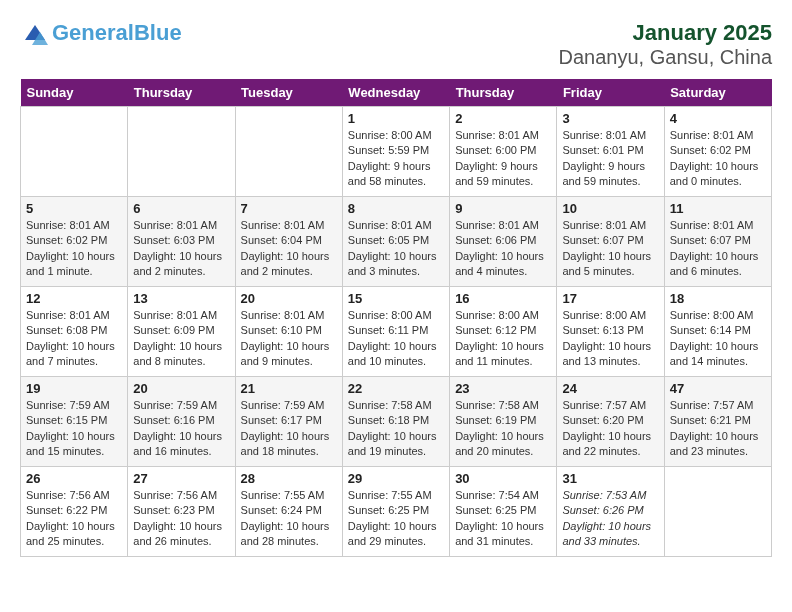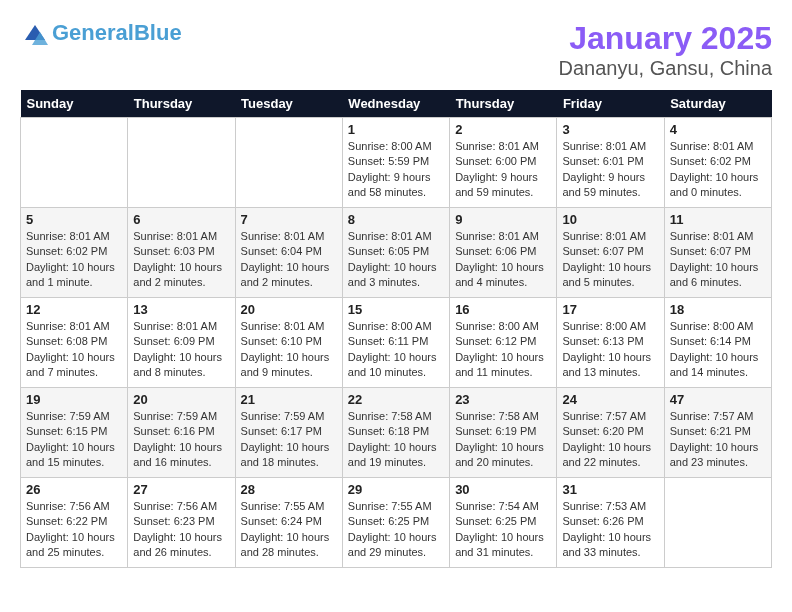--- a/index.html
+++ b/index.html
@@ -30,35 +30,35 @@
     }
     .logo-icon {
       width: 30px;
       height: 30px;
       margin-right: 2px;
     }
     .title-block {
       text-align: right;
     }
     .month-title {
-      font-size: 32px;
+      font-size: 22px;
       font-weight: bold;
-      color: #8b5cf6;
+      color: #14532d;
     }
     .location {
       font-size: 20px;
       color: #555;
     }
     table {
       width: 100%;
       border-collapse: collapse;
       table-layout: fixed;
     }
     thead tr th {
-      background-color: #0f172a;
+      background-color: #701a75;
       color: #fff;
       text-align: left;
       padding: 6px 6px;
       font-size: 13px;
       font-weight: bold;
     }
     tbody tr td {
       border: 1px solid #ccc;
       vertical-align: top;
       padding: 4px 5px;
@@ -337,21 +337,21 @@
         </td>
         <td>
           <span class="day-num">30</span>
           <div class="day-info" style="white-space: pre-line;">Sunrise: 7:54 AM
 Sunset: 6:25 PM
 Daylight: 10 hours
 and 31 minutes.</div>
         </td>
         <td>
           <span class="day-num">31</span>
-          <div class="day-info" style="white-space: pre-line;">Sunrise: 7:53 AM
+          <div class="day-info" style="white-space: pre-line; font-style: italic;">Sunrise: 7:53 AM
 Sunset: 6:26 PM
 Daylight: 10 hours
 and 33 minutes.</div>
         </td>
         <td class="empty-cell"></td>
       </tr>
     </tbody>
 </table>
 
 </body></html>

